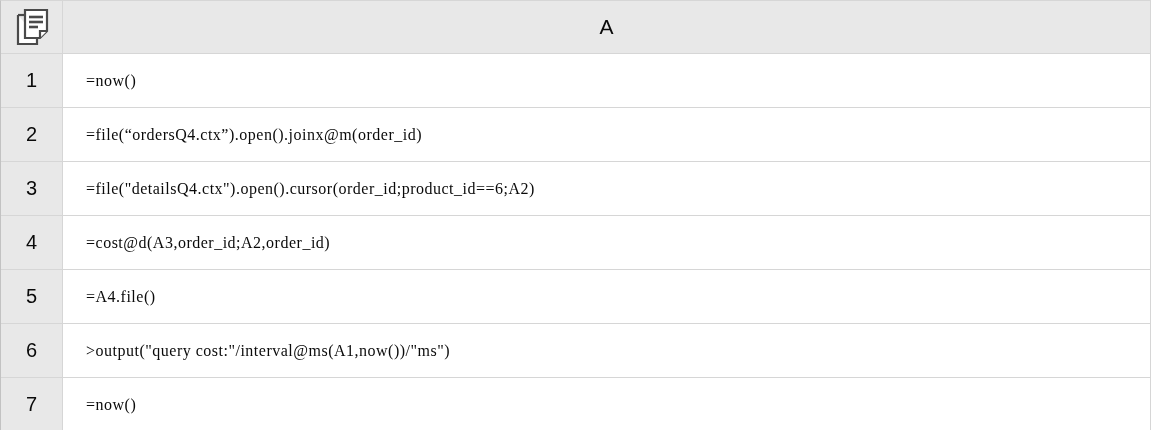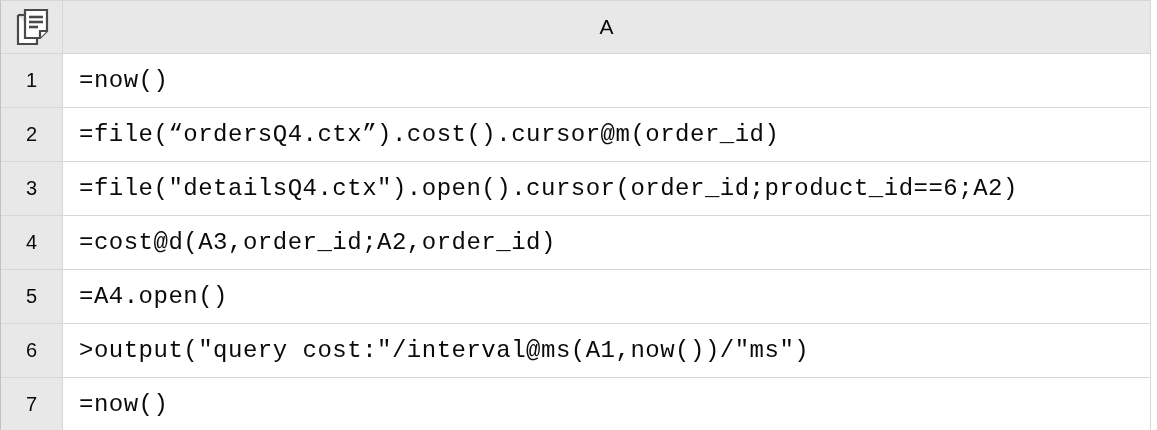--- a/index.html
+++ b/index.html
@@ -52,23 +52,23 @@
     justify-content: center;
     font-size: 20px;
     color: var(--text, #111111);
     cursor: pointer;
   }
   .cell {
     flex: 1;
     background: var(--cell-bg, #ffffff);
     display: flex;
     align-items: center;
-    padding-left: 16px;
-    font-family: Liberation Mono, monospace;
-    font-size: 24px;
+    padding-left: 23px;
+    font-family: Liberation Serif, serif;
+    font-size: 16px;
     letter-spacing: 0.5px;
     color: var(--text, #000000);
     white-space: pre;
     cursor: cell;
   }
   .icon-svg { display: block; }
 </style>
 </head>
 <body>
 
@@ -94,36 +94,36 @@
   </div>
 
   <div>
     <div class="row">
       <div class="rownum">1</div>
       <div class="cell">=now()</div>
     </div>
 
     <div class="row">
       <div class="rownum">2</div>
-      <div class="cell">=file(“ordersQ4.ctx”).cost().cursor@m(order_id)</div>
+      <div class="cell">=file(“ordersQ4.ctx”).open().joinx@m(order_id)</div>
     </div>
 
     <div class="row">
       <div class="rownum">3</div>
       <div class="cell">=file("detailsQ4.ctx").open().cursor(order_id;product_id==6;A2)</div>
     </div>
 
     <div class="row">
       <div class="rownum">4</div>
       <div class="cell">=cost@d(A3,order_id;A2,order_id)</div>
     </div>
 
     <div class="row">
       <div class="rownum">5</div>
-      <div class="cell">=A4.open()</div>
+      <div class="cell">=A4.file()</div>
     </div>
 
     <div class="row">
       <div class="rownum">6</div>
       <div class="cell">&gt;output("query cost:"/interval@ms(A1,now())/"ms")</div>
     </div>
 
     <div class="row">
       <div class="rownum">7</div>
       <div class="cell">=now()</div>

